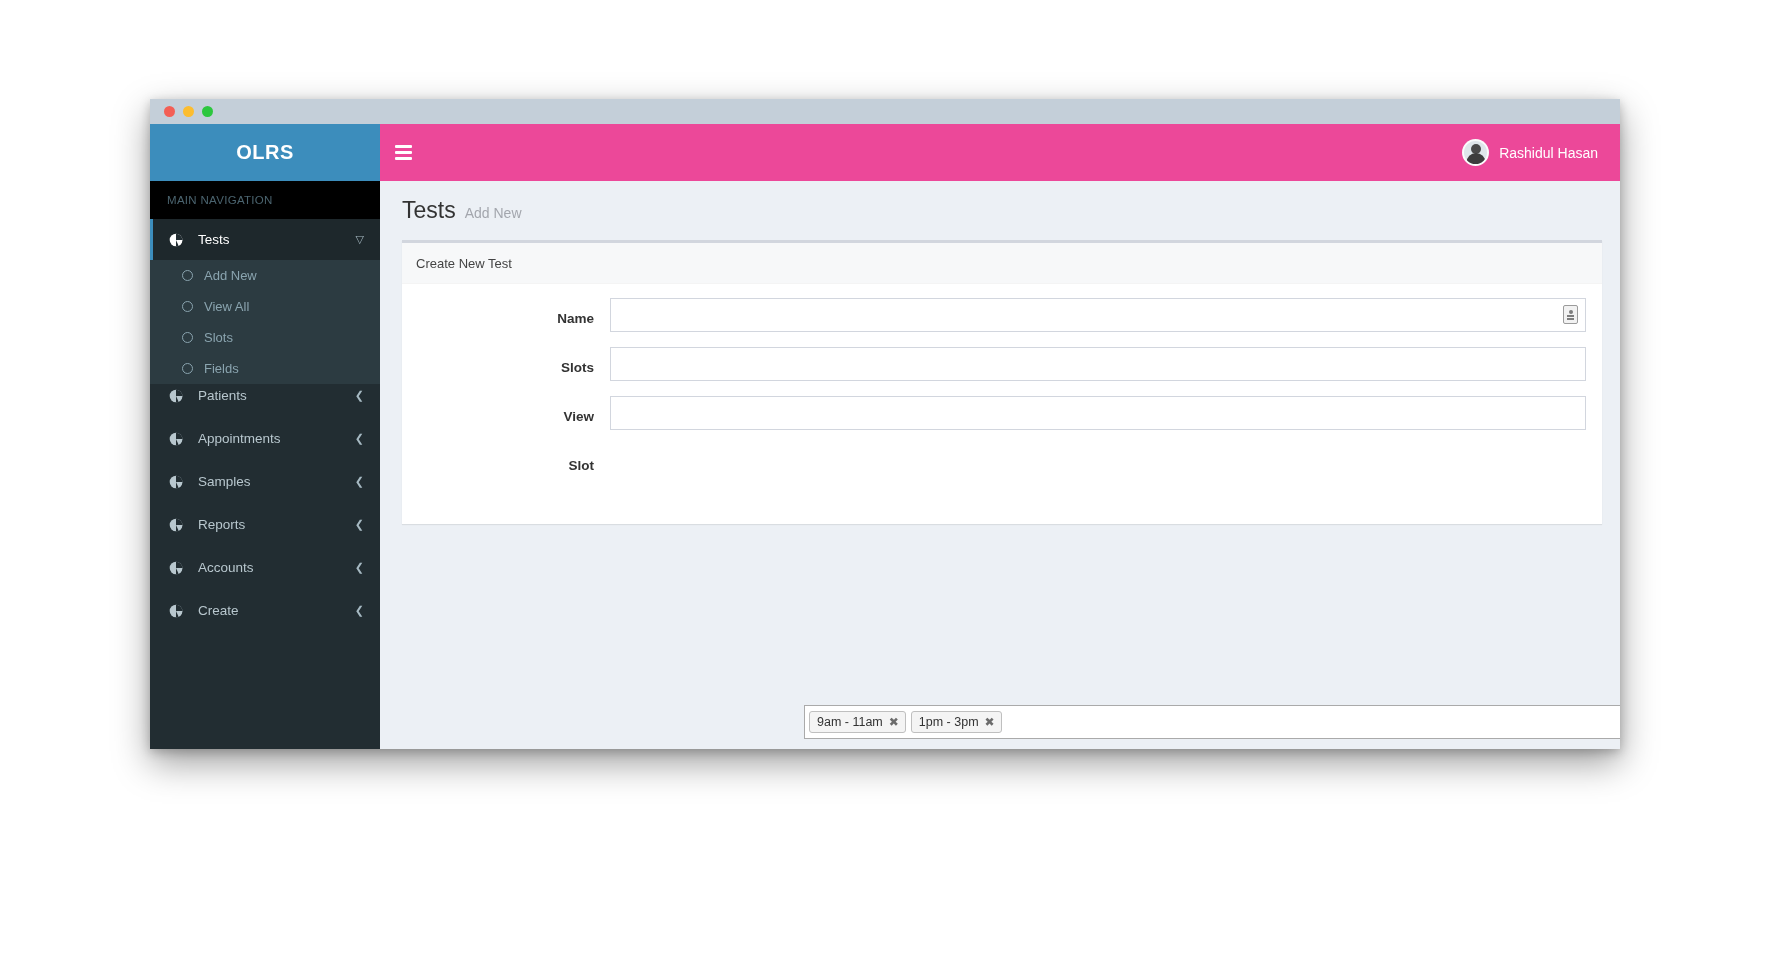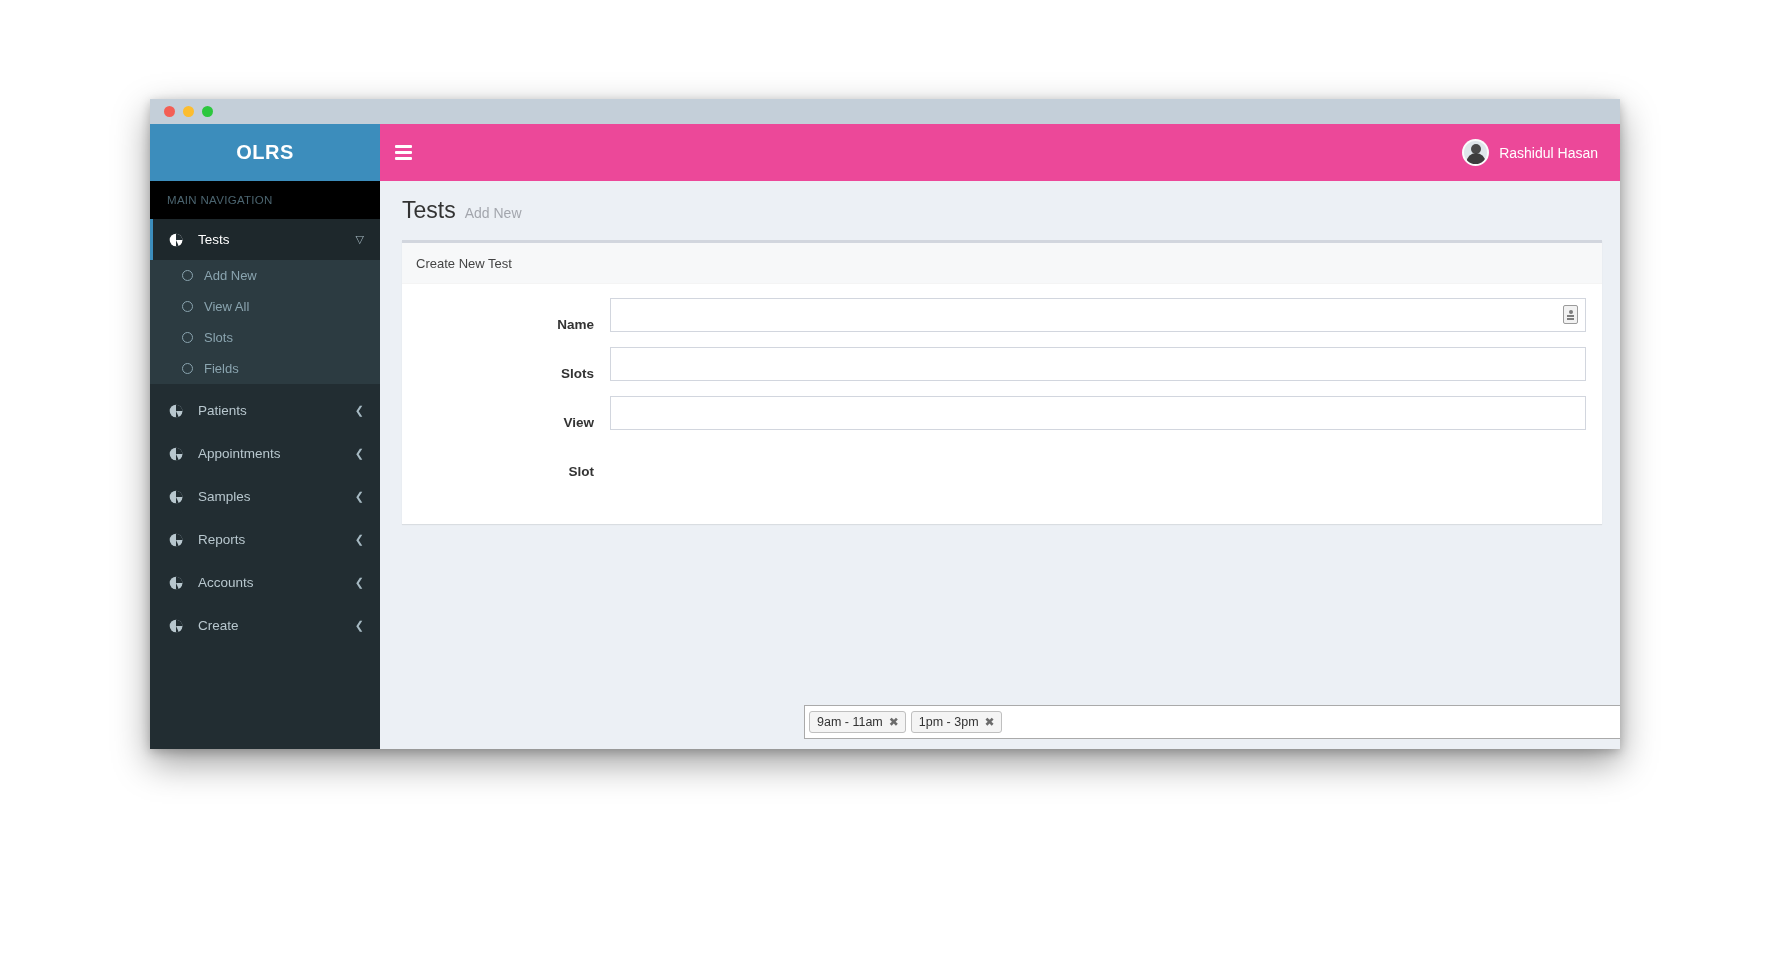--- a/index.html
+++ b/index.html
@@ -176,21 +176,21 @@
   .card-header {
     padding: 11px 14px;
     border-bottom: 1px solid #f4f4f4;
     background: #f7f8f9;
   }
   .card-title { font-size: 13px; color: #444444; }
   .card-body { padding: 14px 16px 30px 16px; }
 
   .form-row {
     display: flex;
-    align-items: flex-end;
+    align-items: center;
     margin-bottom: 15px;
   }
   .form-label {
     width: 192px; min-width: 192px;
     text-align: right;
     padding: 7px 16px 0 0;
     font-size: 13.5px;
     font-weight: bold;
     color: #333333;
   }
@@ -350,21 +350,21 @@
                 <span class="circ"></span>
                 <span>Slots</span>
               </li>
               <li class="submenu-item">
                 <span class="circ"></span>
                 <span>Fields</span>
               </li>
             </ul>
           </li>
 
-          <li class="nav-item" style="padding-top:19px;padding-bottom:14px">
+          <li class="nav-item" style="padding-top:4px;padding-bottom:14px">
             <span class="ico">
               <svg class="pie" width="14" height="14" viewBox="0 0 14 14">
                 <circle cx="7" cy="7" r="6.3" fill="#b8c7ce"></circle>
                 <path d="M7 7 L7 0.7 A6.3 6.3 0 0 1 13.3 7 Z" fill="#222d32"></path>
                 <path d="M7 7 L13.3 7 A6.3 6.3 0 0 1 9.6 12.8 Z" fill="#b8c7ce"></path>
                 <path d="M7 7 L9.6 12.8 A6.3 6.3 0 0 1 7 13.3 Z" fill="#222d32"></path>
               </svg>
             </span>
             <span class="label">Patients</span>
             <span class="chev">❮</span>

